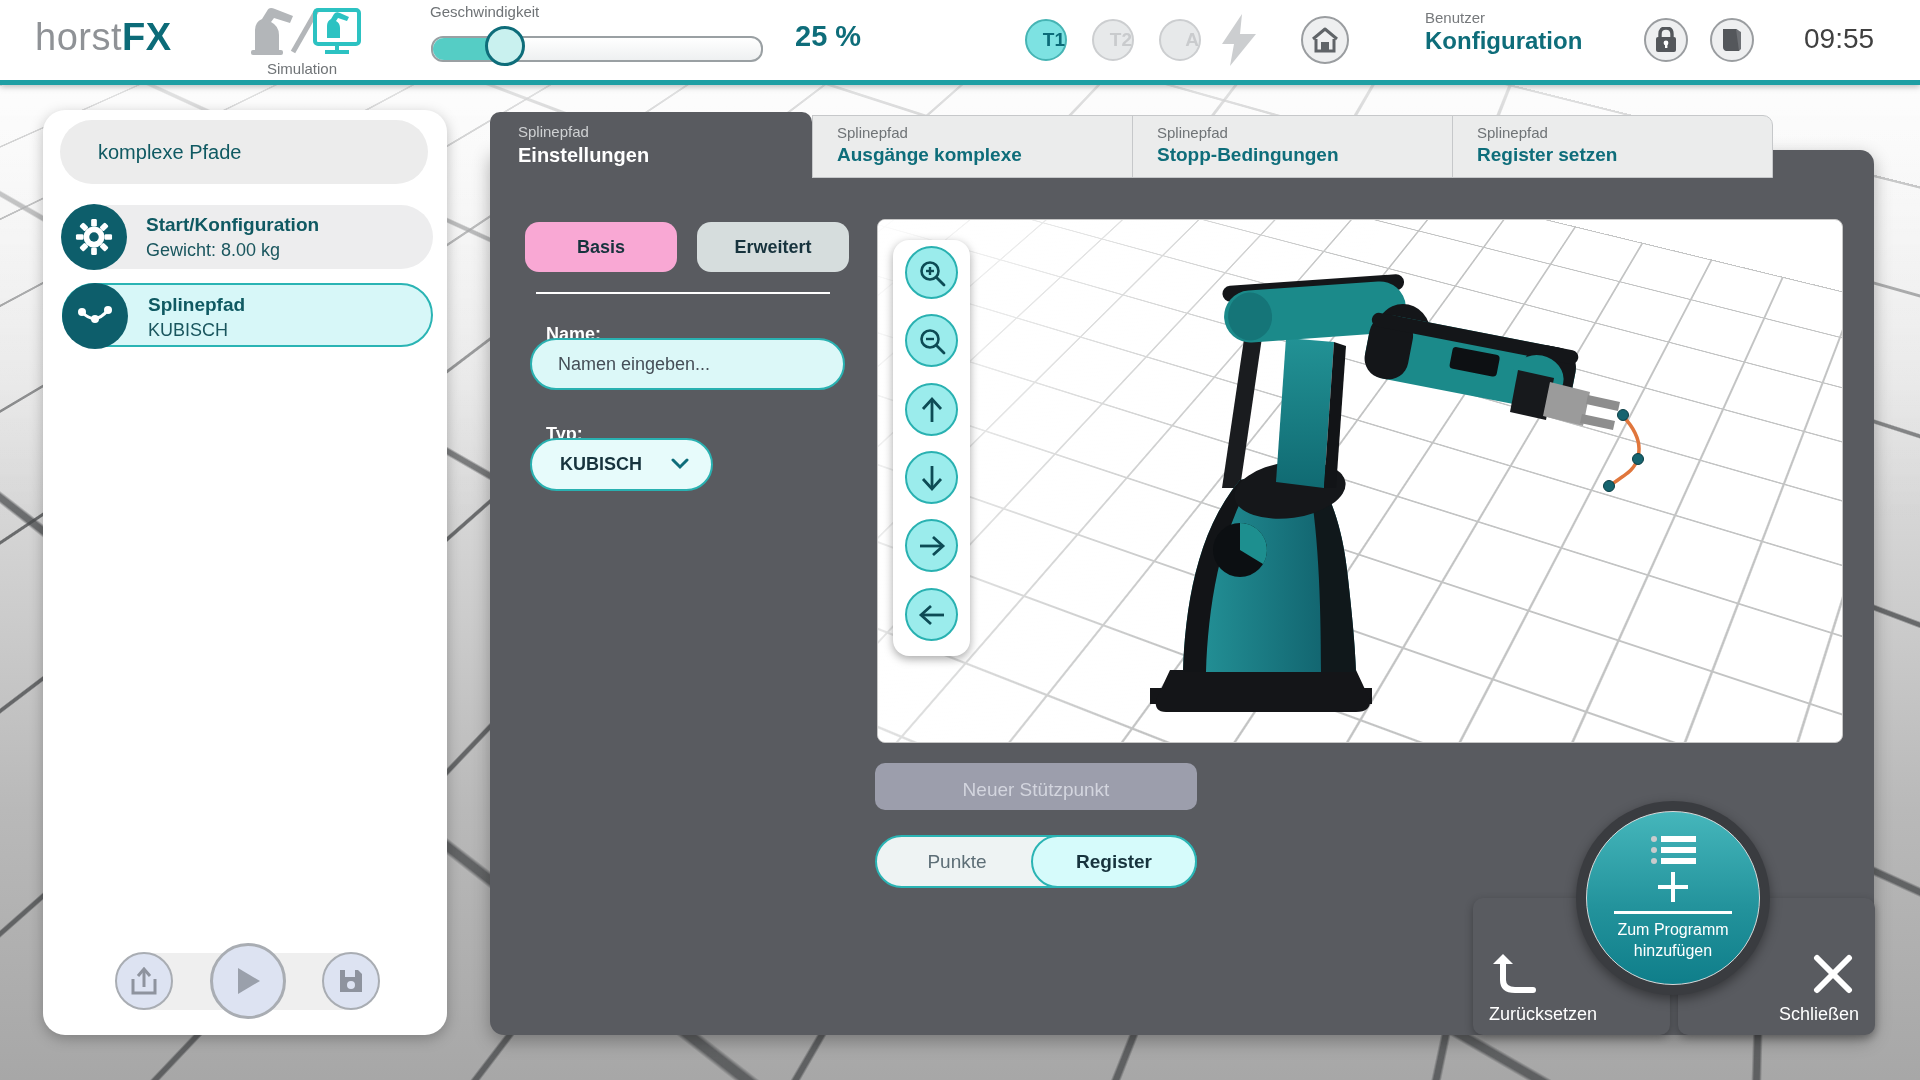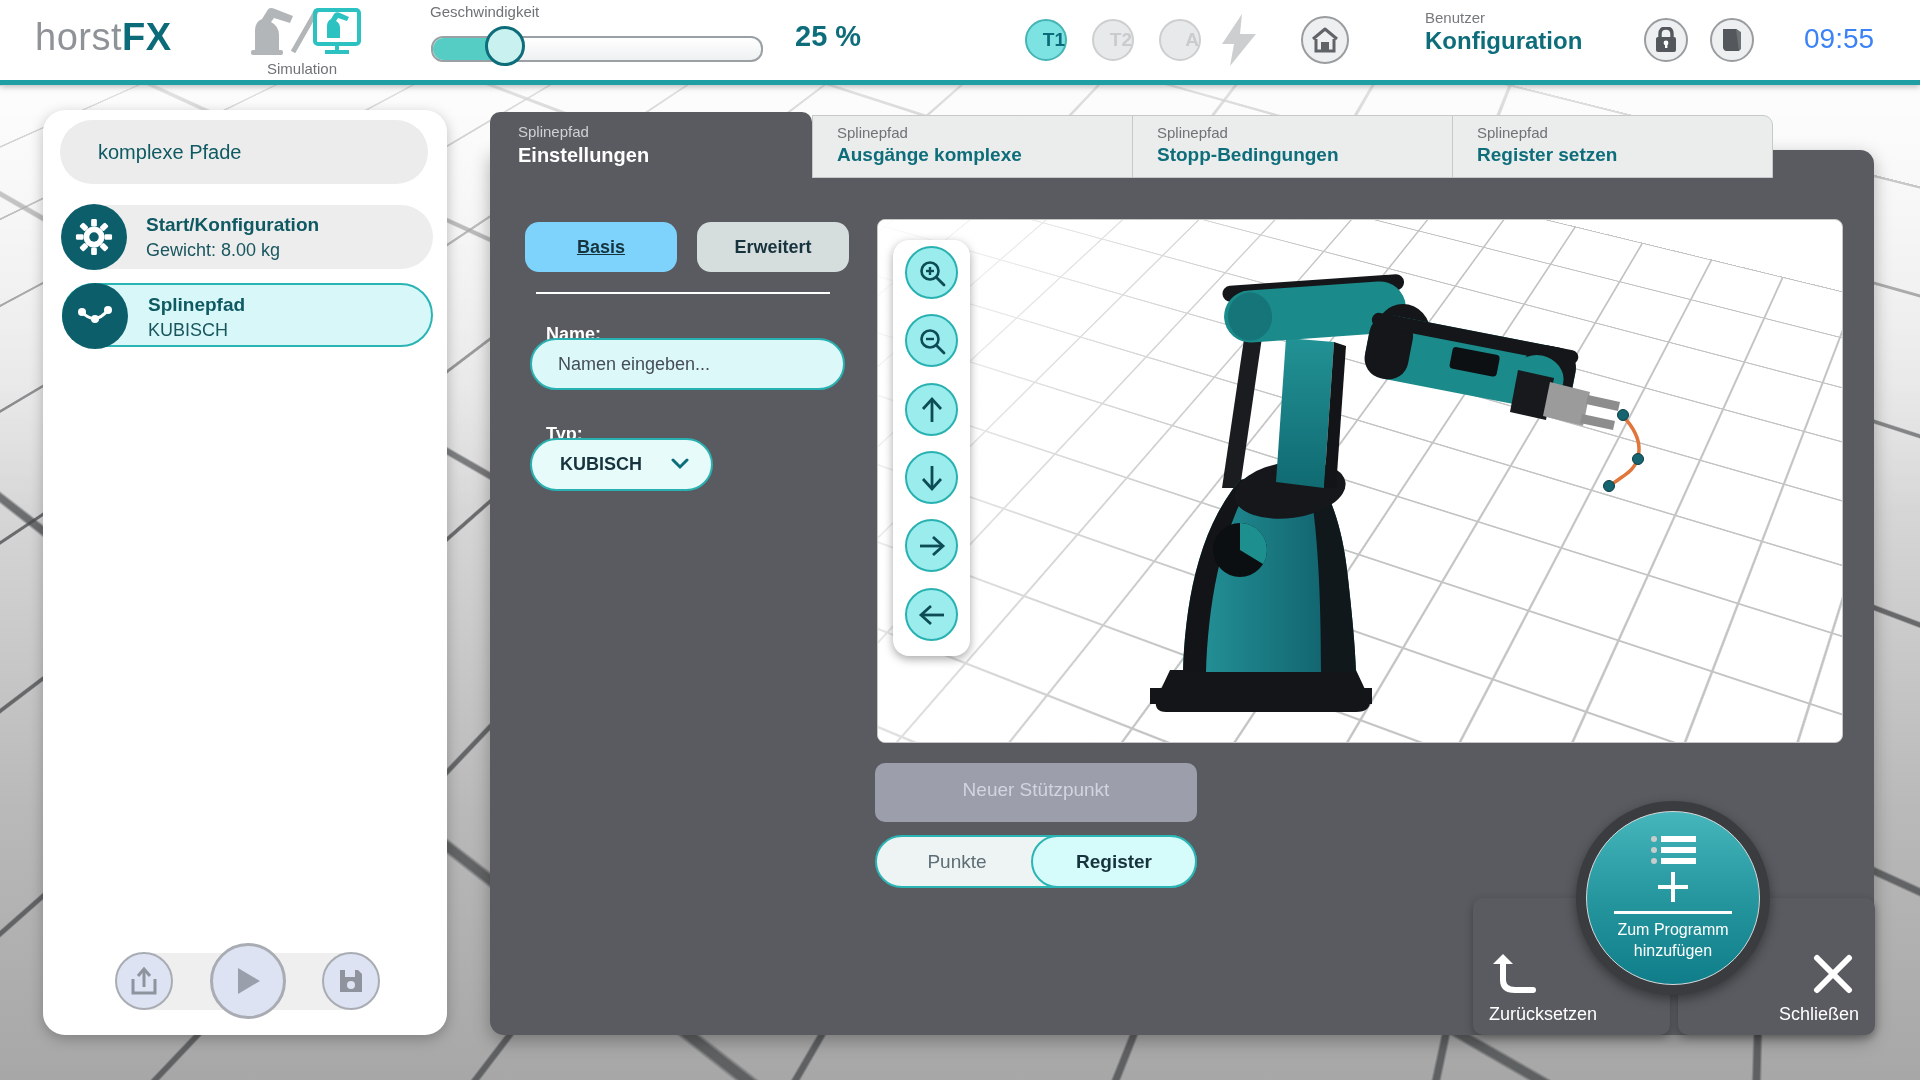--- a/index.html
+++ b/index.html
@@ -31,21 +31,21 @@
     background:#c9f1ef;border:3px solid #0e6d7a;box-sizing:border-box;}
   .speedvalue{position:absolute;left:795px;top:20px;font-size:29px;font-weight:700;color:#0e6d7a;}
   .mode{position:absolute;top:19px;width:42px;height:42px;border-radius:50%;box-sizing:border-box;
     text-align:right;line-height:38px;font-size:19px;font-weight:700;}
   .mode.on{background:#7de2e2;border:2px solid #46b4b4;color:#0c6b78;}
   .mode.off{background:#e7e9ea;border:2px solid #ccced0;color:#c9cbcd;}
   .circ-ico{position:absolute;top:16px;width:48px;height:48px;border-radius:50%;box-sizing:border-box;
     background:#eeeff0;border:2px solid #9a9da0;display:flex;align-items:center;justify-content:center;}
   .userlabel{position:absolute;left:1425px;top:9px;font-size:15px;color:#76797c;}
   .username{position:absolute;left:1425px;top:27px;font-size:24px;font-weight:700;color:#0e6d7a;}
-  .clock{position:absolute;left:1804px;top:23px;font-size:28px;color:#3b82f6;}
+  .clock{position:absolute;left:1804px;top:23px;font-size:28px;color:#404040;}
   
   .sidebar{position:absolute;left:43px;top:110px;width:404px;height:925px;background:#ffffff;
     border-radius:22px;box-shadow:0 4px 14px rgba(0,0,0,.25);z-index:20;}
   .sb-title{position:absolute;left:17px;top:10px;width:368px;height:64px;background:#ececec;border-radius:32px;
     line-height:64px;padding-left:38px;box-sizing:border-box;font-size:20px;color:#0f5962;}
   .sb-item{position:absolute;left:19px;width:371px;height:64px;border-radius:32px;box-sizing:border-box;}
   .sb-item.plain{background:#ededee;}
   .sb-item.sel{background:#d7f7f8;border:2px solid #2ab4b4;}
   .sb-ico{position:absolute;left:-1px;top:-1px;width:66px;height:66px;border-radius:50%;background:#0d5e6b;
     display:flex;align-items:center;justify-content:center;}
@@ -61,22 +61,22 @@
   .tab-active .cat{font-size:15px;color:#cfd1d3;}
   .tab-active .lbl{font-size:20px;font-weight:700;color:#ffffff;margin-top:4px;}
   .tab{position:absolute;top:115px;width:321px;height:63px;background:#ebecec;border:1px solid #c6c8ca;
     box-sizing:border-box;z-index:30;padding:8px 0 0 24px;}
   .tab .cat{font-size:15px;color:#6f7376;}
   .tab .lbl{font-size:19px;font-weight:700;color:#0e6d7a;margin-top:3px;}
   .tab.last{border-radius:0 10px 0 0;}
   
   .panel{position:absolute;left:490px;top:150px;width:1384px;height:885px;background:#595b60;
     border-radius:0 14px 14px 14px;z-index:25;box-shadow:0 6px 18px rgba(0,0,0,.3);}
-  .btn-basis{position:absolute;left:35px;top:72px;width:152px;height:50px;border-radius:14px;background:#7dd3fc;
-    text-align:center;line-height:50px;font-size:18px;font-weight:700;color:#17333d;text-decoration:underline;}
+  .btn-basis{position:absolute;left:35px;top:72px;width:152px;height:50px;border-radius:14px;background:#f9a8d4;
+    text-align:center;line-height:50px;font-size:18px;font-weight:700;color:#17333d;}
   .btn-erw{position:absolute;left:207px;top:72px;width:152px;height:50px;border-radius:14px;background:#d6dddd;
     text-align:center;line-height:50px;font-size:18px;font-weight:700;color:#17333d;}
   .divider{position:absolute;left:46px;top:142px;width:294px;height:2px;background:#ffffff;}
   .flabel{position:absolute;left:56px;font-size:18px;font-weight:700;color:#ffffff;margin-top:19px;}
   .name-input{position:absolute;left:40px;top:188px;width:315px;height:52px;border-radius:26px;background:#dcf8f8;
     border:2px solid #29b1b1;box-sizing:border-box;padding:0 26px;font-size:18px;color:#454e57;
     font-family:"Liberation Sans",sans-serif;outline:none;}
   .name-input::placeholder{color:#454e57;opacity:1;}
   .type-select{position:absolute;left:40px;top:288px;width:183px;height:53px;border-radius:27px;background:#e7fbfb;
     border:2px solid #29b1b1;box-sizing:border-box;line-height:49px;padding-left:28px;font-size:18px;
@@ -91,21 +91,21 @@
                      linear-gradient(to right,#c3c4c4 2px,transparent 2px);
     background-size:80px 80px;
     transform:perspective(1500px) rotateX(50deg) rotateZ(24deg);transform-origin:45% 18%;}
   .vp-fog{position:absolute;inset:0;background:linear-gradient(115deg,rgba(255,255,255,.95) 0%,rgba(255,255,255,0) 42%);}
   .robot-svg{position:absolute;left:0;top:0;}
   .vp-controls{position:absolute;left:893px;top:240px;width:77px;height:416px;background:#ffffff;border-radius:16px;
     box-shadow:0 3px 10px rgba(0,0,0,.35);z-index:27;}
   .vpbtn{position:absolute;left:12px;width:53px;height:53px;border-radius:50%;background:#9becec;
     border:2px solid #29b1b1;box-sizing:border-box;display:flex;align-items:center;justify-content:center;}
   
-  .btn-newpoint{position:absolute;left:385px;top:613px;width:322px;height:59px;border-radius:10px;background:#9c9eac;
+  .btn-newpoint{position:absolute;left:385px;top:613px;width:322px;height:47px;border-radius:10px;background:#9c9eac;
     text-align:center;line-height:53px;font-size:19px;color:#d3d5de;}
   .toggle{position:absolute;left:385px;top:685px;width:322px;height:53px;border:2px solid #2ab4b4;border-radius:27px;
     background:#eef3f3;box-sizing:border-box;}
   .tg-left{position:absolute;left:0;top:0;width:160px;height:49px;line-height:49px;text-align:center;
     font-size:19px;color:#5d6e76;}
   .tg-right{position:absolute;right:-2px;top:-2px;width:166px;height:53px;line-height:49px;text-align:center;
     font-size:19px;font-weight:700;color:#17333d;background:#d6fbfb;border:2px solid #2ab4b4;border-radius:27px;
     box-sizing:border-box;}
   
   .br-btn{position:absolute;top:898px;width:197px;height:137px;background:#595b60;border-radius:10px;z-index:40;

